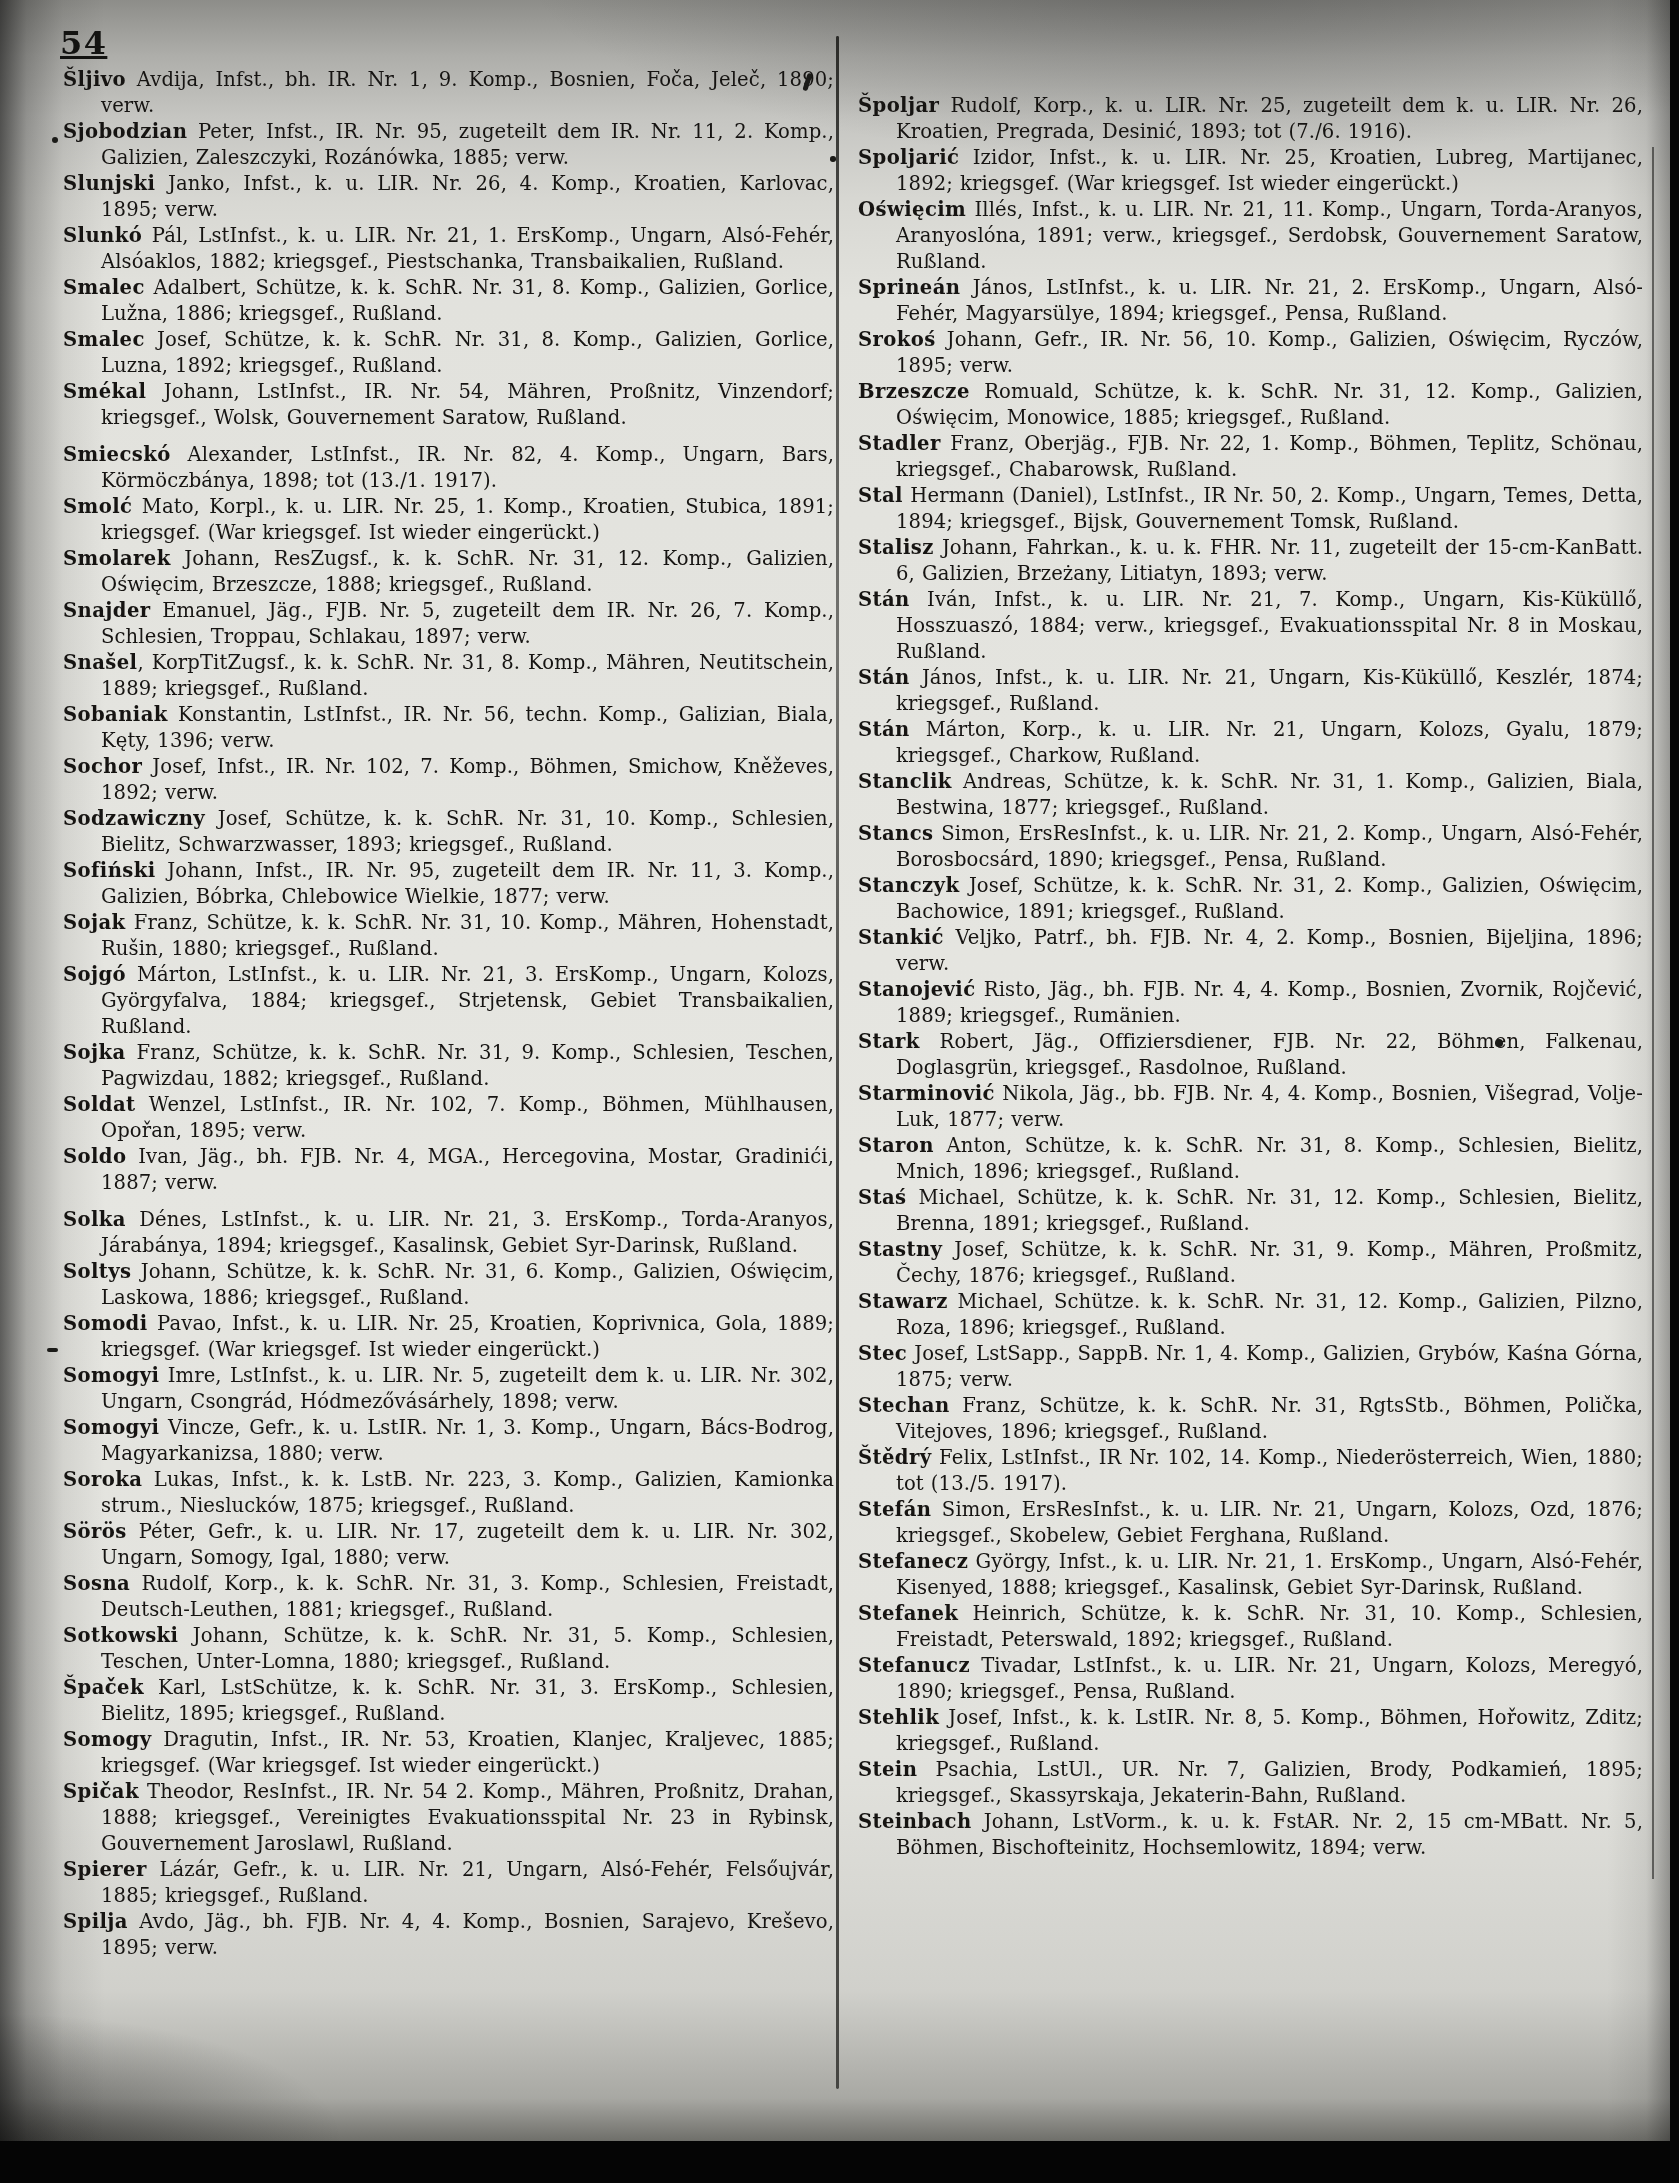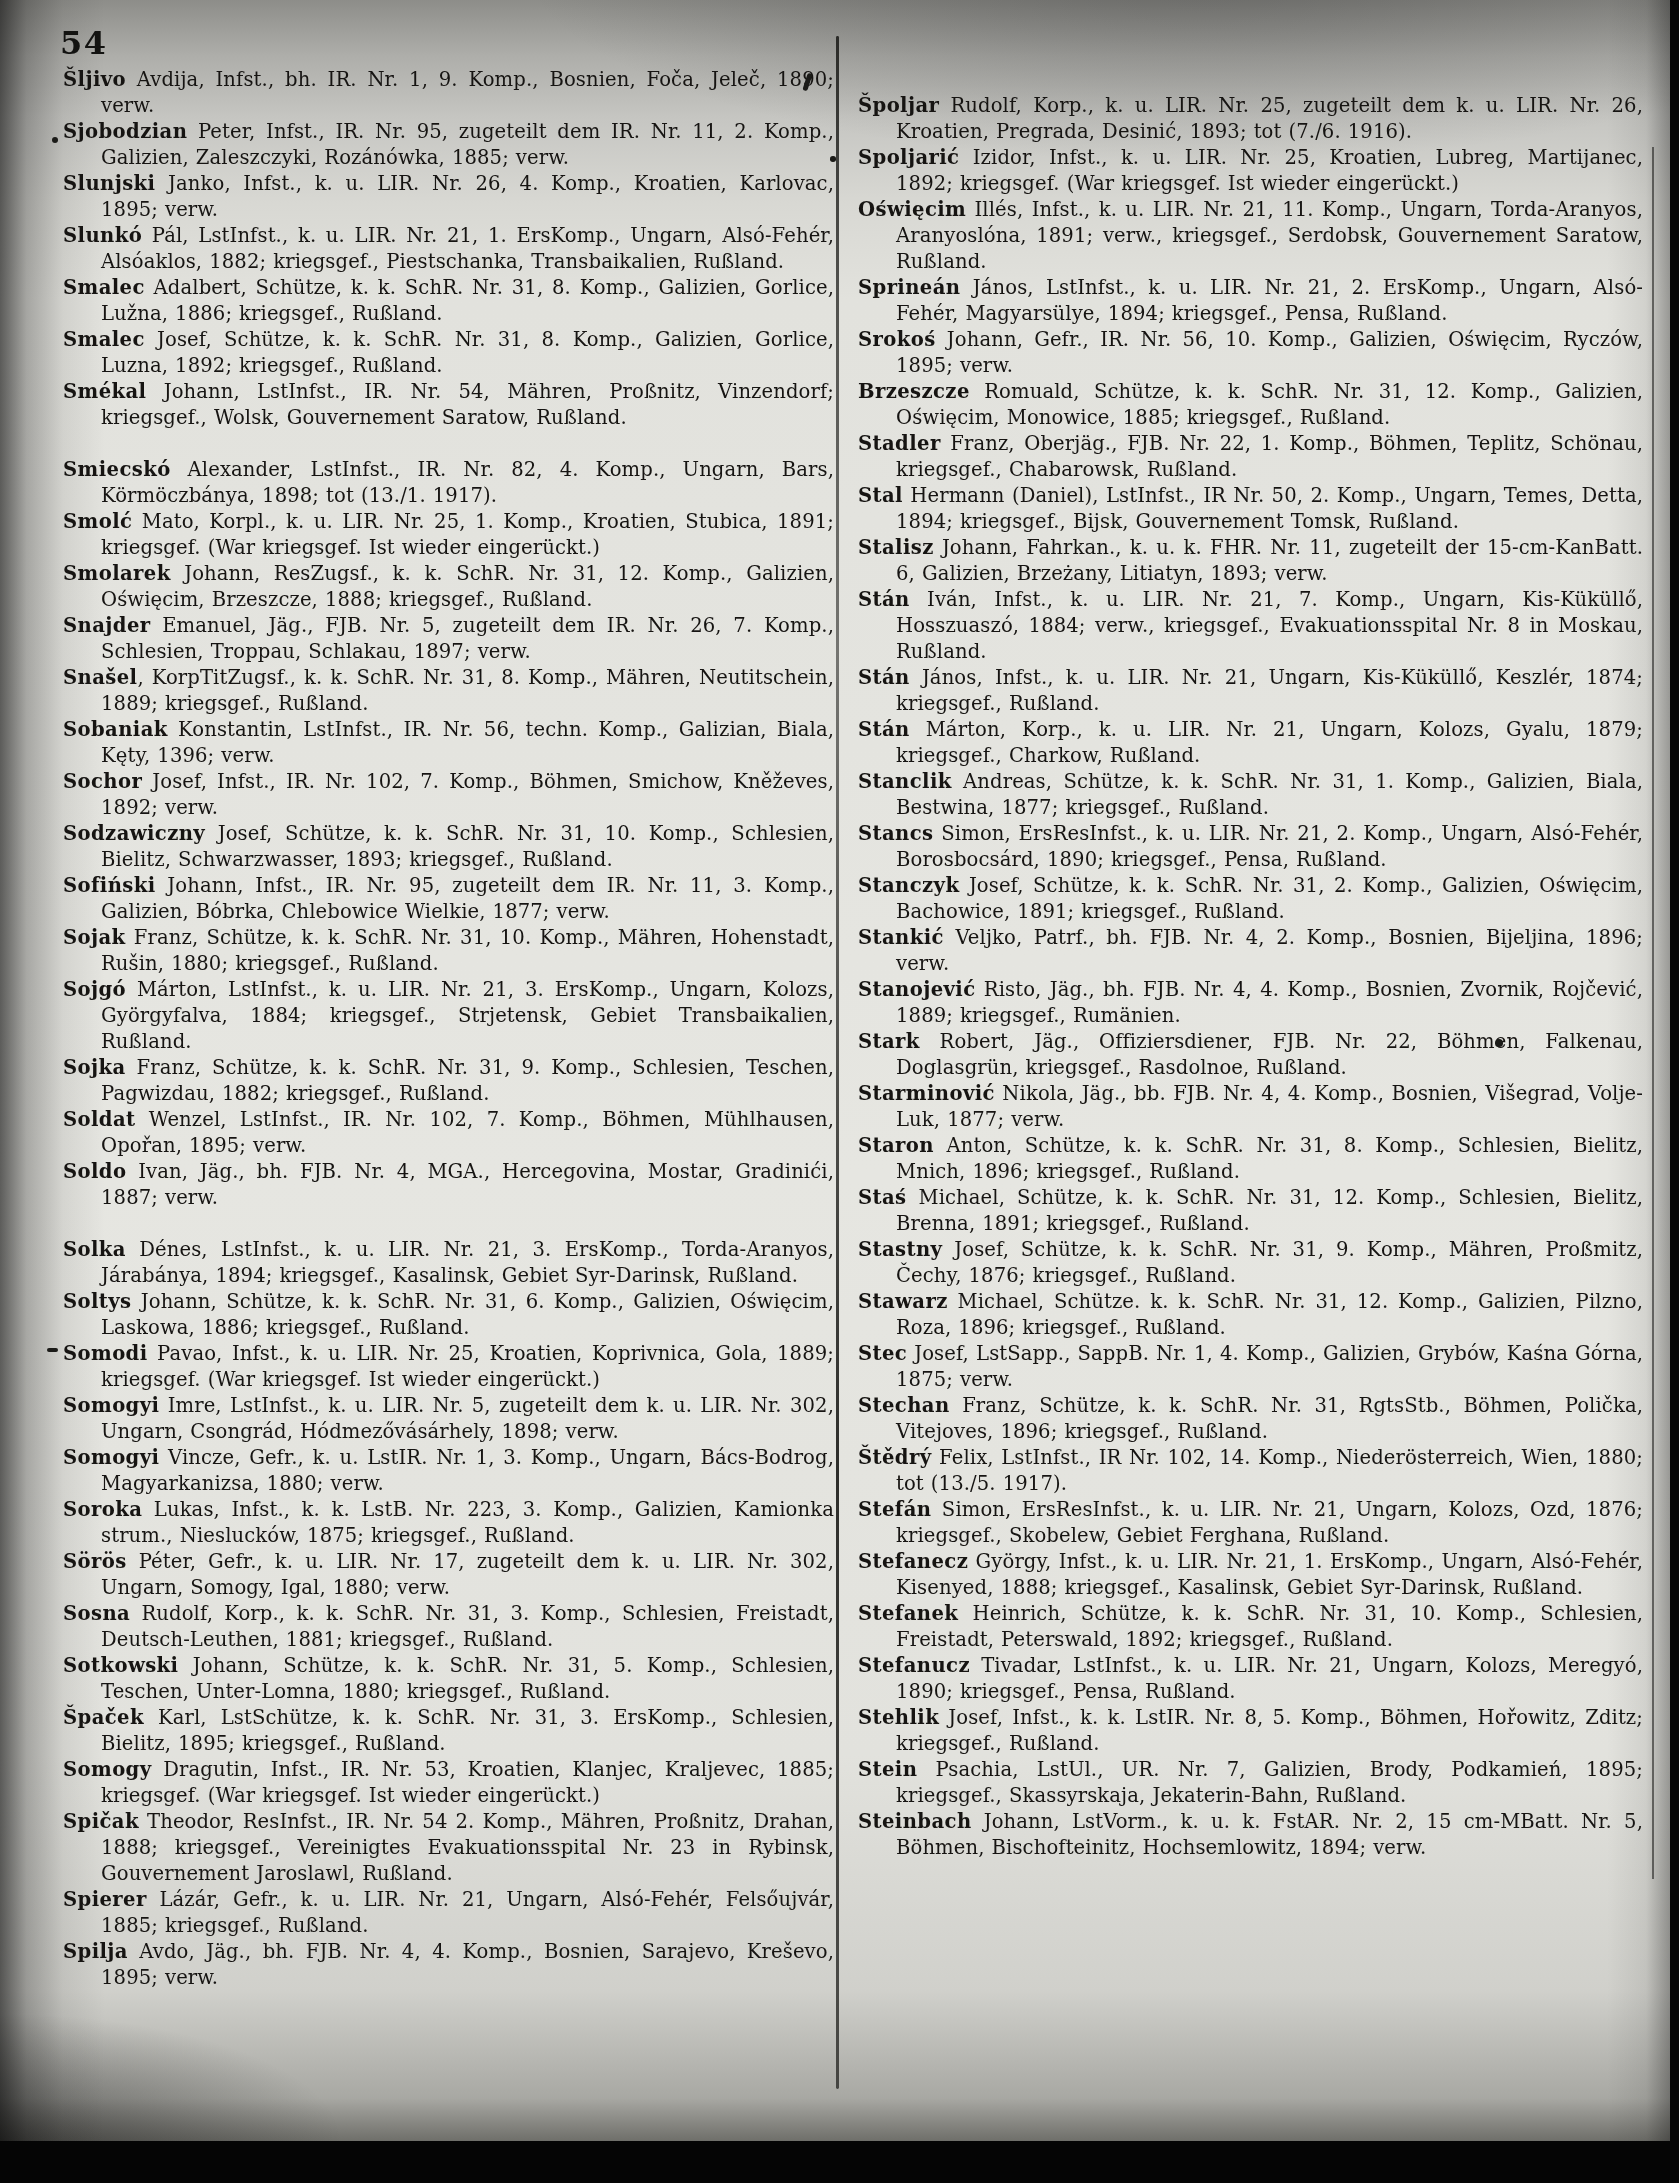--- a/index.html
+++ b/index.html
@@ -30,20 +30,21 @@
     background: #050505;
   }
   .bottom-border {
     position: absolute; left: 0; bottom: 0; width: 100%; height: 42px;
     background: #050505;
   }
   .page-number {
     position: absolute; left: 60px; top: 24px;
     font-size: 32px; font-weight: 700; color: #131311;
     letter-spacing: 1.4px;
+    text-decoration: underline;
   }
   .divider {
     position: absolute; left: 836px; top: 36px;
     width: 2.8px; height: 2053px;
     background: linear-gradient(180deg, rgba(25,25,22,0.85), rgba(25,25,22,0.55) 30%, rgba(25,25,22,0.9) 70%, rgba(25,25,22,0.7));
     border-radius: 1.4px;
   }
   .right-rule {
     position: absolute; left: 1652px; top: 147px;
     width: 2.1px; height: 1732px;
@@ -56,21 +57,21 @@
   .col-left  { left: 63px;  width: 771px; }
   .col-right { left: 858px; width: 785px; margin-top: 26px; }
   .entry {
     margin: 0;
     font-size: 19.6px; line-height: 26px;
     text-align: justify;
     padding-left: 38px; text-indent: -38px;
     letter-spacing: 0.1px;
     word-spacing: 0.7px;
   }
-  .entry.gap { margin-top: 26px; }
+  .entry.gap { margin-top: 11px; }
   .surname { font-weight: 700; letter-spacing: 0.4px; }
   .speck { position: absolute; background: #1b1b18; border-radius: 50%; }
 </style>
 </head>
 <body>
 
 <div class="paper">
   <div class="page-number">54</div>
 
   <div class="col col-left">

